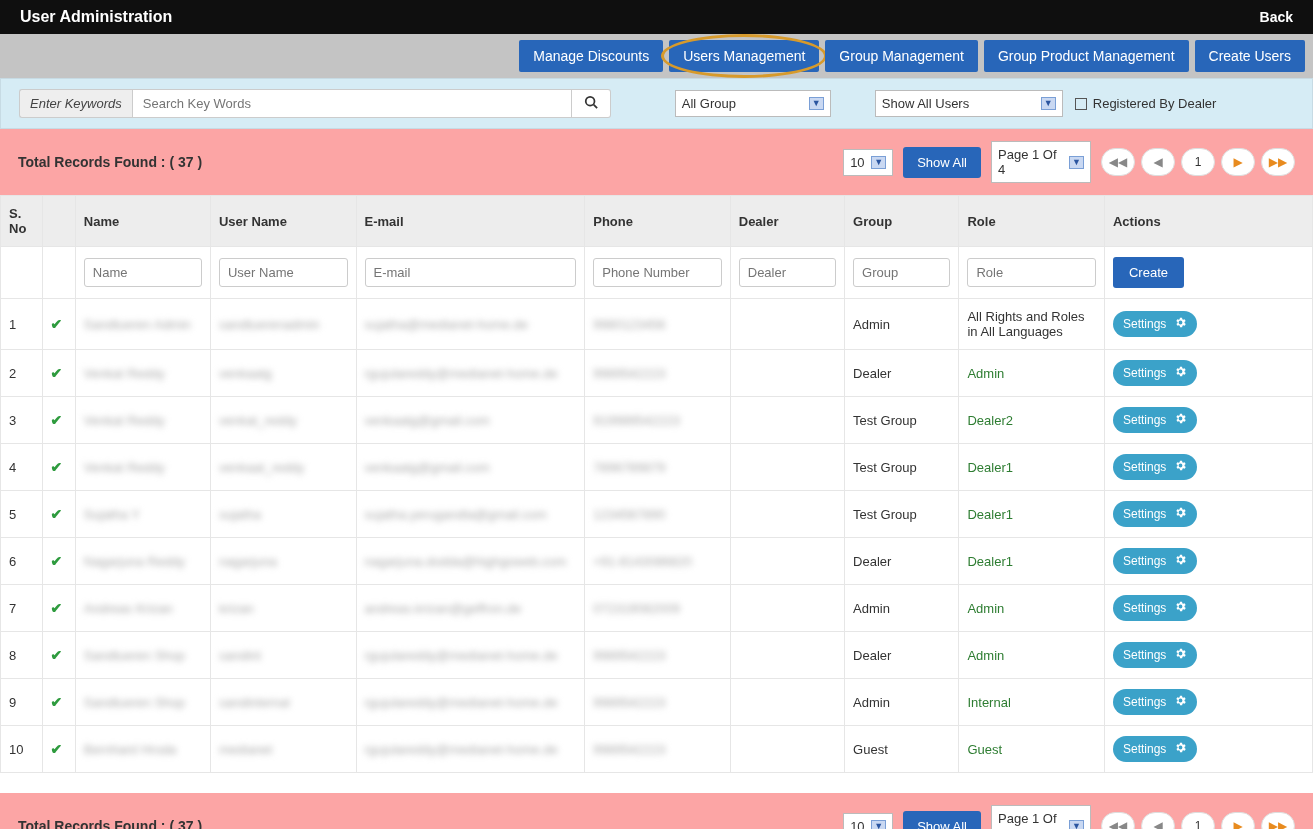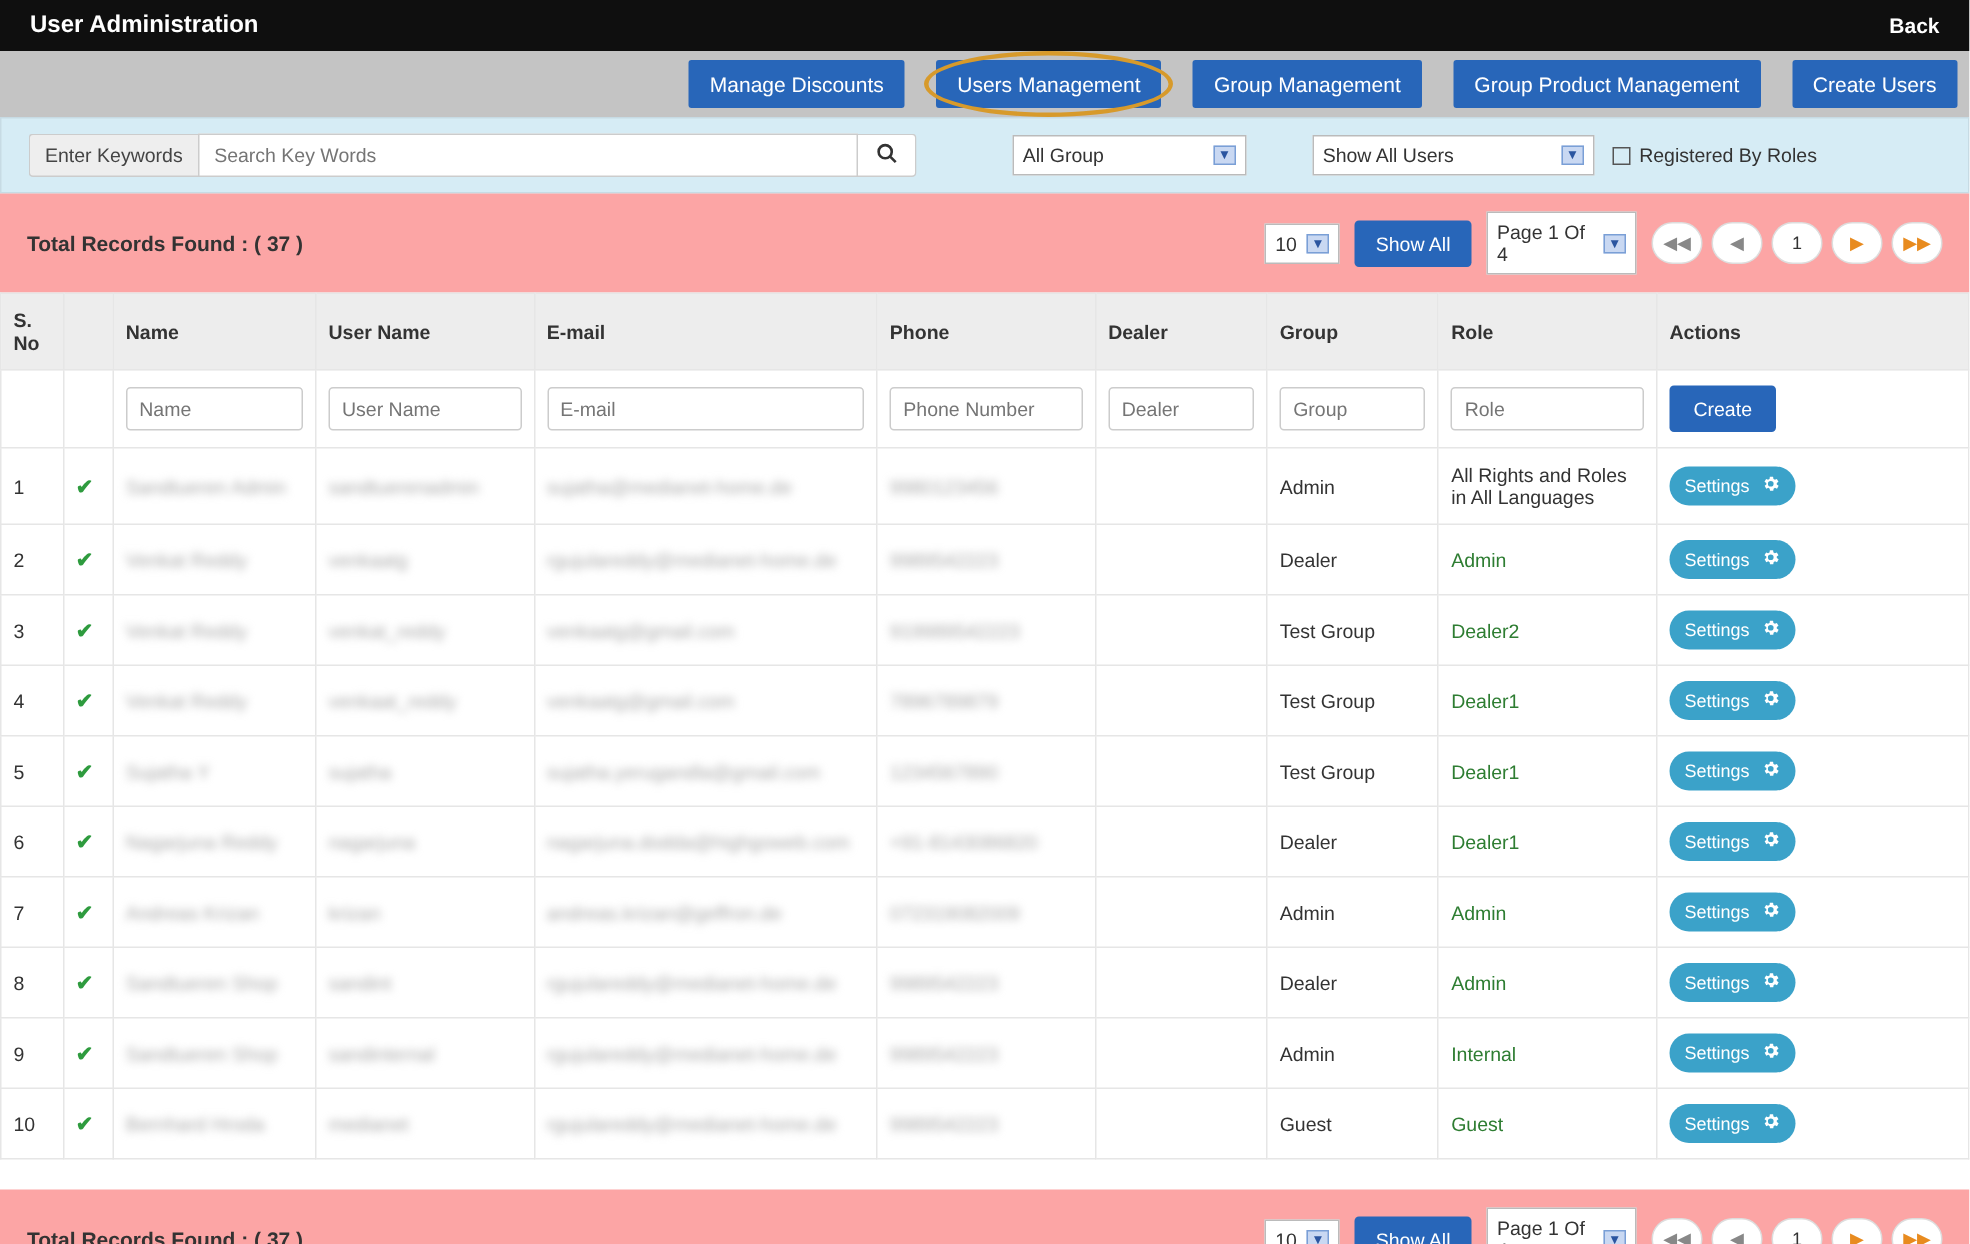--- a/index.html
+++ b/index.html
@@ -31,21 +31,20 @@
   }
   .tab {
     background: #2866b9;
     color: #fff;
     padding: 8px 14px;
     font-size: 14px;
     border-radius: 2px;
     cursor: pointer;
     white-space: nowrap;
     position: relative;
-    margin-left: 15px;
   }
   .tab.highlighted::after {
     content: "";
     position: absolute;
     top: -6px; left: -8px; right: -8px; bottom: -6px;
     border: 3px solid #d79a2b;
     border-radius: 50%/50%;
     pointer-events: none;
   }
   .filterbar {
@@ -61,20 +60,21 @@
     align-items: stretch;
   }
   .kw-label {
     background: #eee;
     border: 1px solid #ccc;
     padding: 6px 10px;
     font-size: 13px;
     color: #444;
     border-right: none;
     border-radius: 3px 0 0 3px;
+    font-style: italic;
   }
   .kw-input {
     border: 1px solid #ccc;
     padding: 6px 10px;
     width: 440px;
     font-size: 13px;
   }
   .kw-btn {
     border: 1px solid #ccc;
     border-left: none;
@@ -211,21 +211,21 @@
     <span>All Group</span>
     <span class="arrow-box">▼</span>
   </div>
   <div style="flex:0 0 20px;"></div>
   <div class="select sel-users">
     <span>Show All Users</span>
     <span class="arrow-box">▼</span>
   </div>
   <div class="chk-row">
     <span class="chk"></span>
-    <span>Registered By Roles</span>
+    <span>Registered By Dealer</span>
   </div>
 </div>
 
 <div class="toolbar">
   <div class="left">Total Records Found : ( 37 )</div>
   <div class="right">
     <div class="select sel-perpage">
       <span>10</span>
       <span class="arrow-box">▼</span>
     </div>

